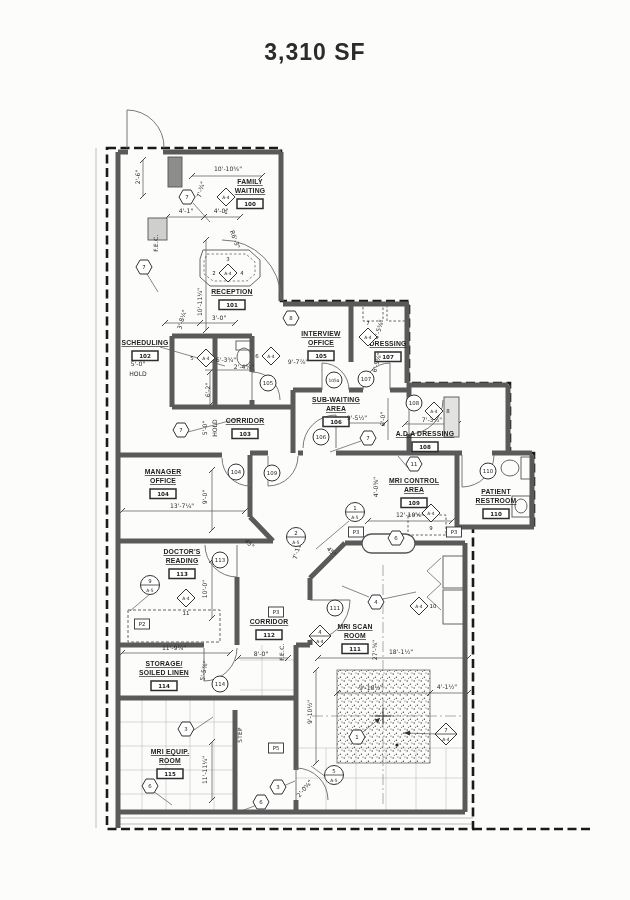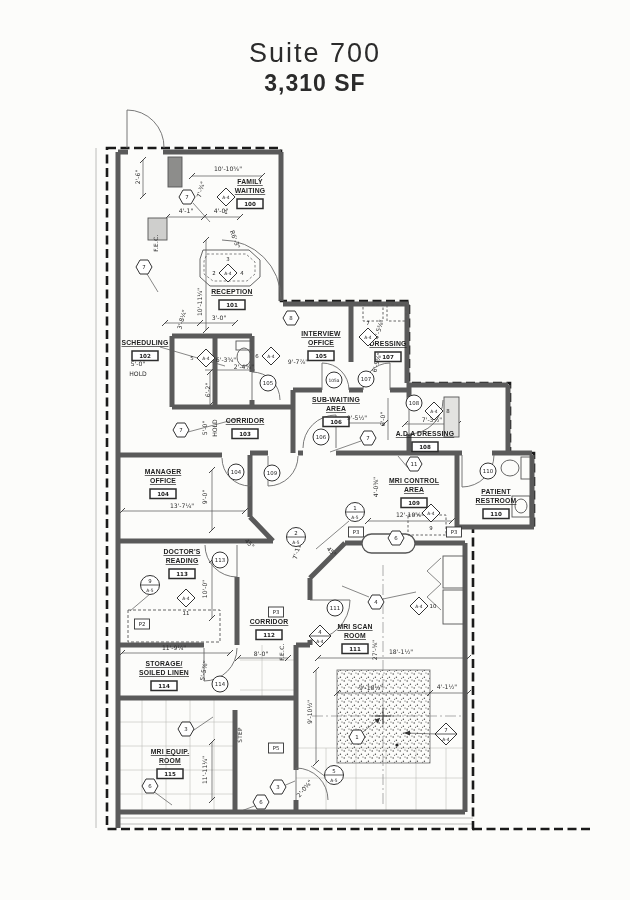--- a/index.html
+++ b/index.html
@@ -16,21 +16,20 @@
   .dim{font-family:"DejaVu Sans",sans-serif;font-size:6.1px;fill:#2d2d2d;}
   .tagtxt{font-family:"DejaVu Sans",sans-serif;font-size:5.4px;fill:#222;}
   .tagtxt-sm{font-family:"DejaVu Sans",sans-serif;font-size:4.4px;fill:#222;}
   .misc{font-family:"DejaVu Sans",sans-serif;font-size:5.8px;fill:#2d2d2d;letter-spacing:.3px;}
 </style>
 </head>
 <body>
 
 <div class="page">
   <div class="title-block">
-    <div class="suite-title">Suite 700</div>
     <div class="suite-area">3,310 SF</div>
   </div>
 
   <svg id="plan" width="630" height="900" viewBox="0 0 630 900">
     <defs>
       <pattern id="stip" width="7" height="7" patternUnits="userSpaceOnUse">
         <circle cx="1.2" cy="2" r=".75" fill="#4a4a4a"></circle>
         <circle cx="4.4" cy="5.2" r=".7" fill="#4a4a4a"></circle>
         <circle cx="6" cy="1" r=".6" fill="#4a4a4a"></circle>
         <circle cx="2.6" cy="6.3" r=".55" fill="#4a4a4a"></circle>

